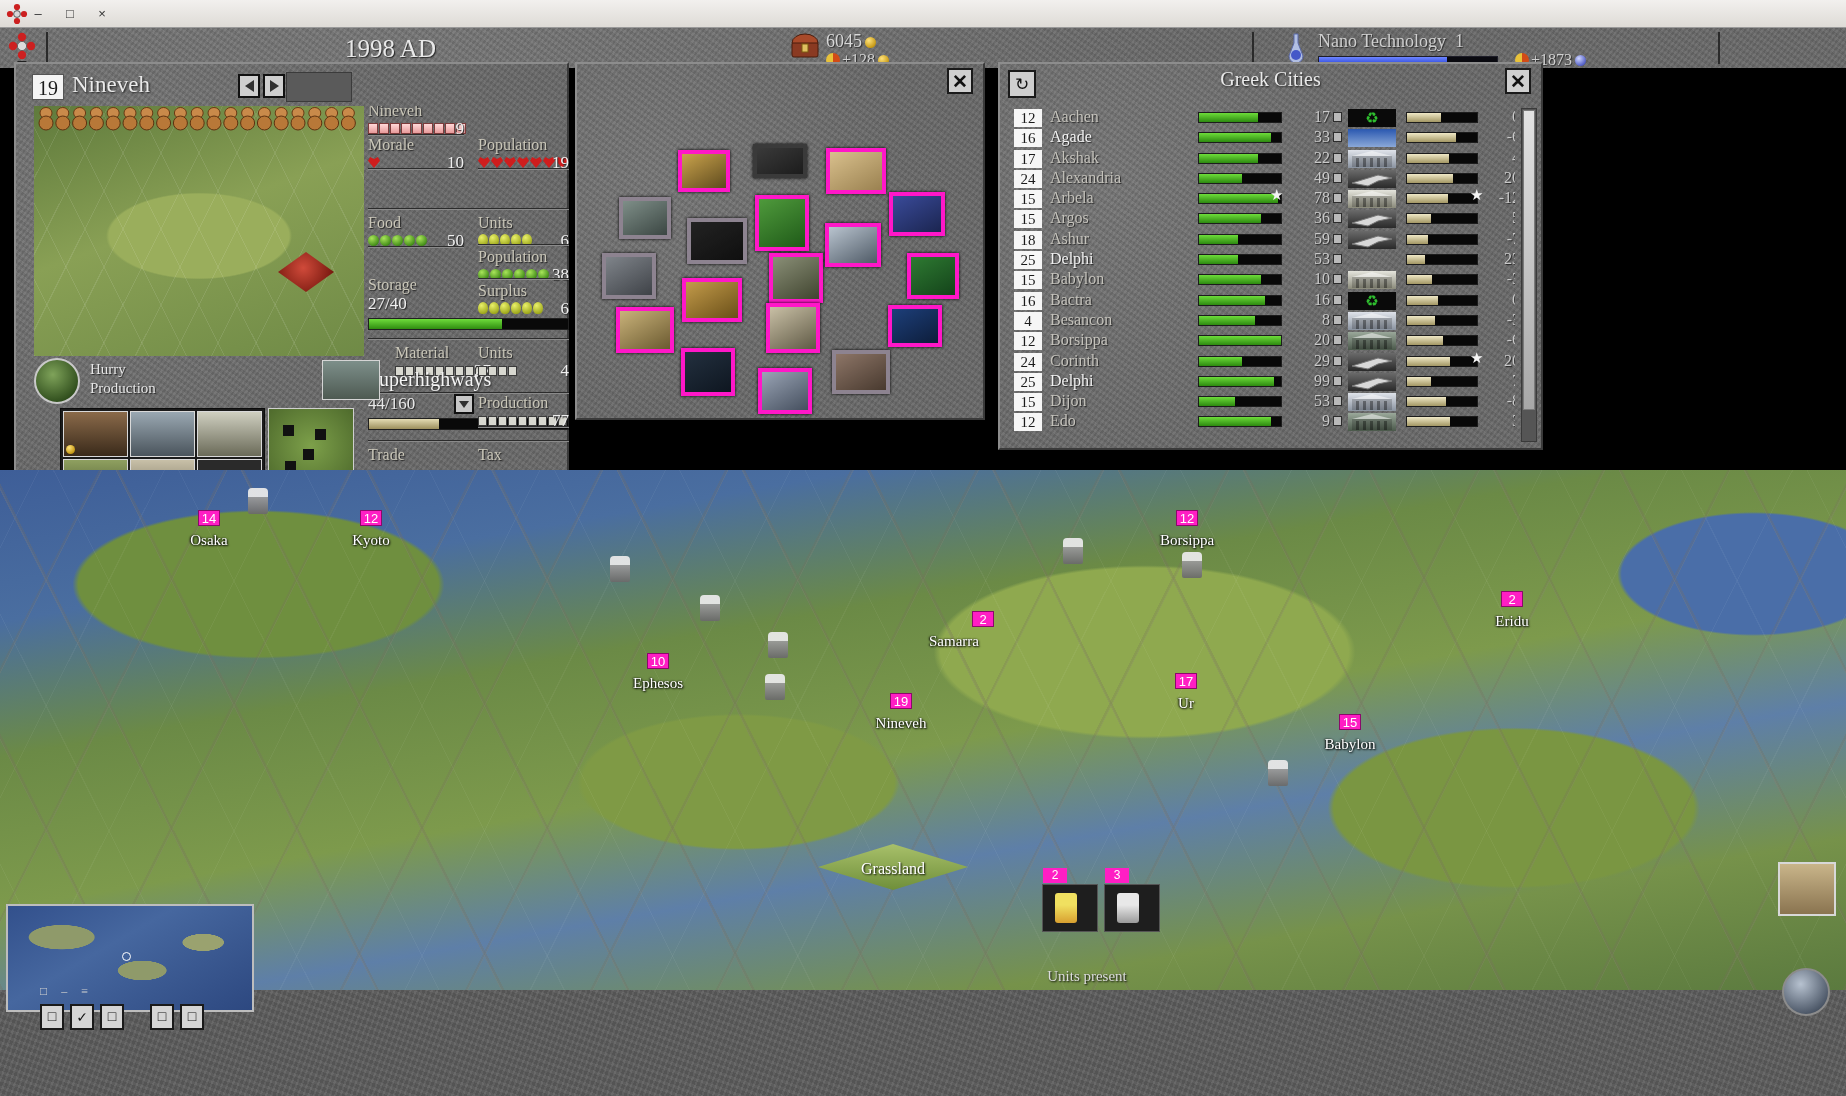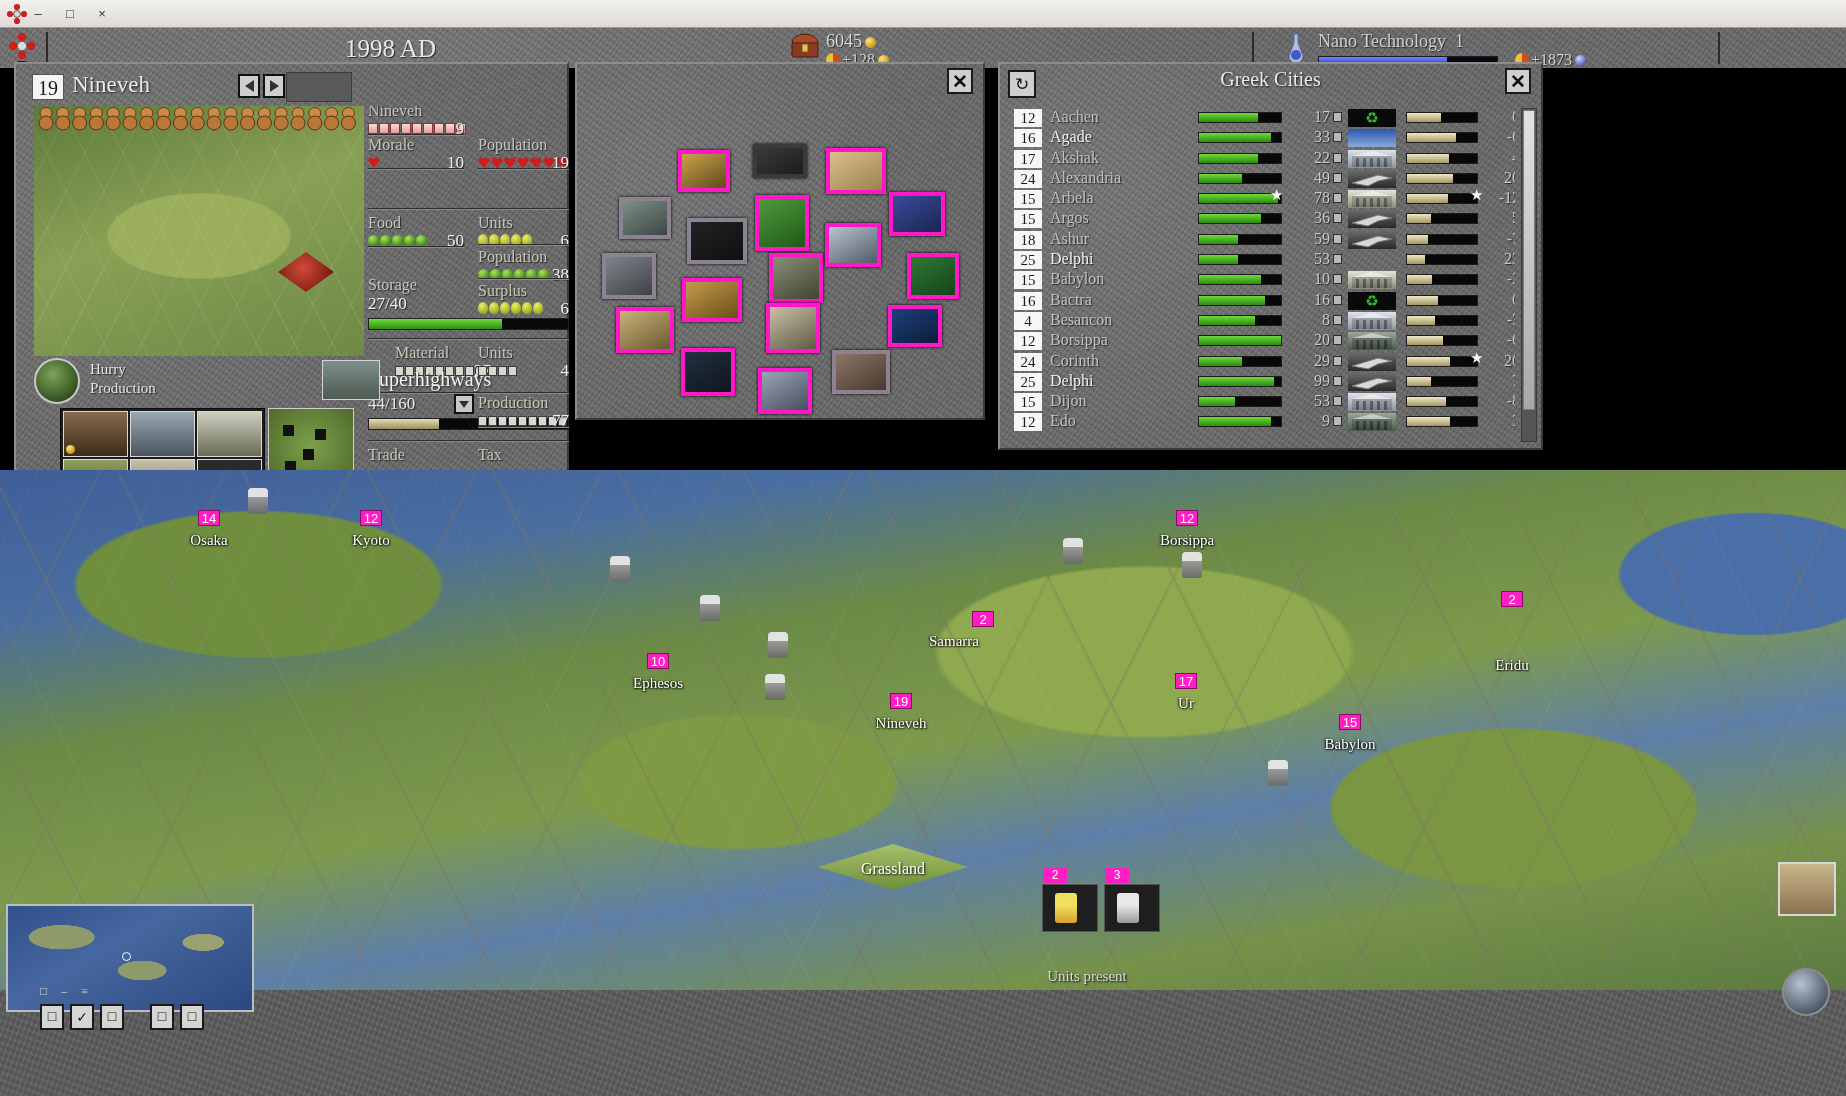--- a/index.html
+++ b/index.html
@@ -927,21 +927,21 @@
         <div class="citylabel" style="left:901px;top:245px;">Nineveh</div>
         <div class="citypin" style="left:983px;top:141px;">2</div>
         <div class="citylabel" style="left:954px;top:163px;">Samarra</div>
         <div class="citypin" style="left:1187px;top:40px;">12</div>
         <div class="citylabel" style="left:1187px;top:62px;">Borsippa</div>
         <div class="citypin" style="left:1186px;top:203px;">17</div>
         <div class="citylabel" style="left:1186px;top:225px;">Ur</div>
         <div class="citypin" style="left:1350px;top:244px;">15</div>
         <div class="citylabel" style="left:1350px;top:266px;">Babylon</div>
         <div class="citypin" style="left:1512px;top:121px;">2</div>
-        <div class="citylabel" style="left:1512px;top:143px;margin-top:44px;">Eridu</div>
+        <div class="citylabel" style="left:1512px;top:143px;">Eridu</div>
         <div class="unitsprite" style="left:248px;top:18px;"></div>
         <div class="unitsprite" style="left:610px;top:86px;"></div>
         <div class="unitsprite" style="left:700px;top:125px;"></div>
         <div class="unitsprite" style="left:768px;top:162px;"></div>
         <div class="unitsprite" style="left:1063px;top:68px;"></div>
         <div class="unitsprite" style="left:1182px;top:82px;"></div>
         <div class="unitsprite" style="left:1268px;top:290px;"></div>
         <div class="unitsprite" style="left:765px;top:204px;"></div>
       </div>
   </div>

